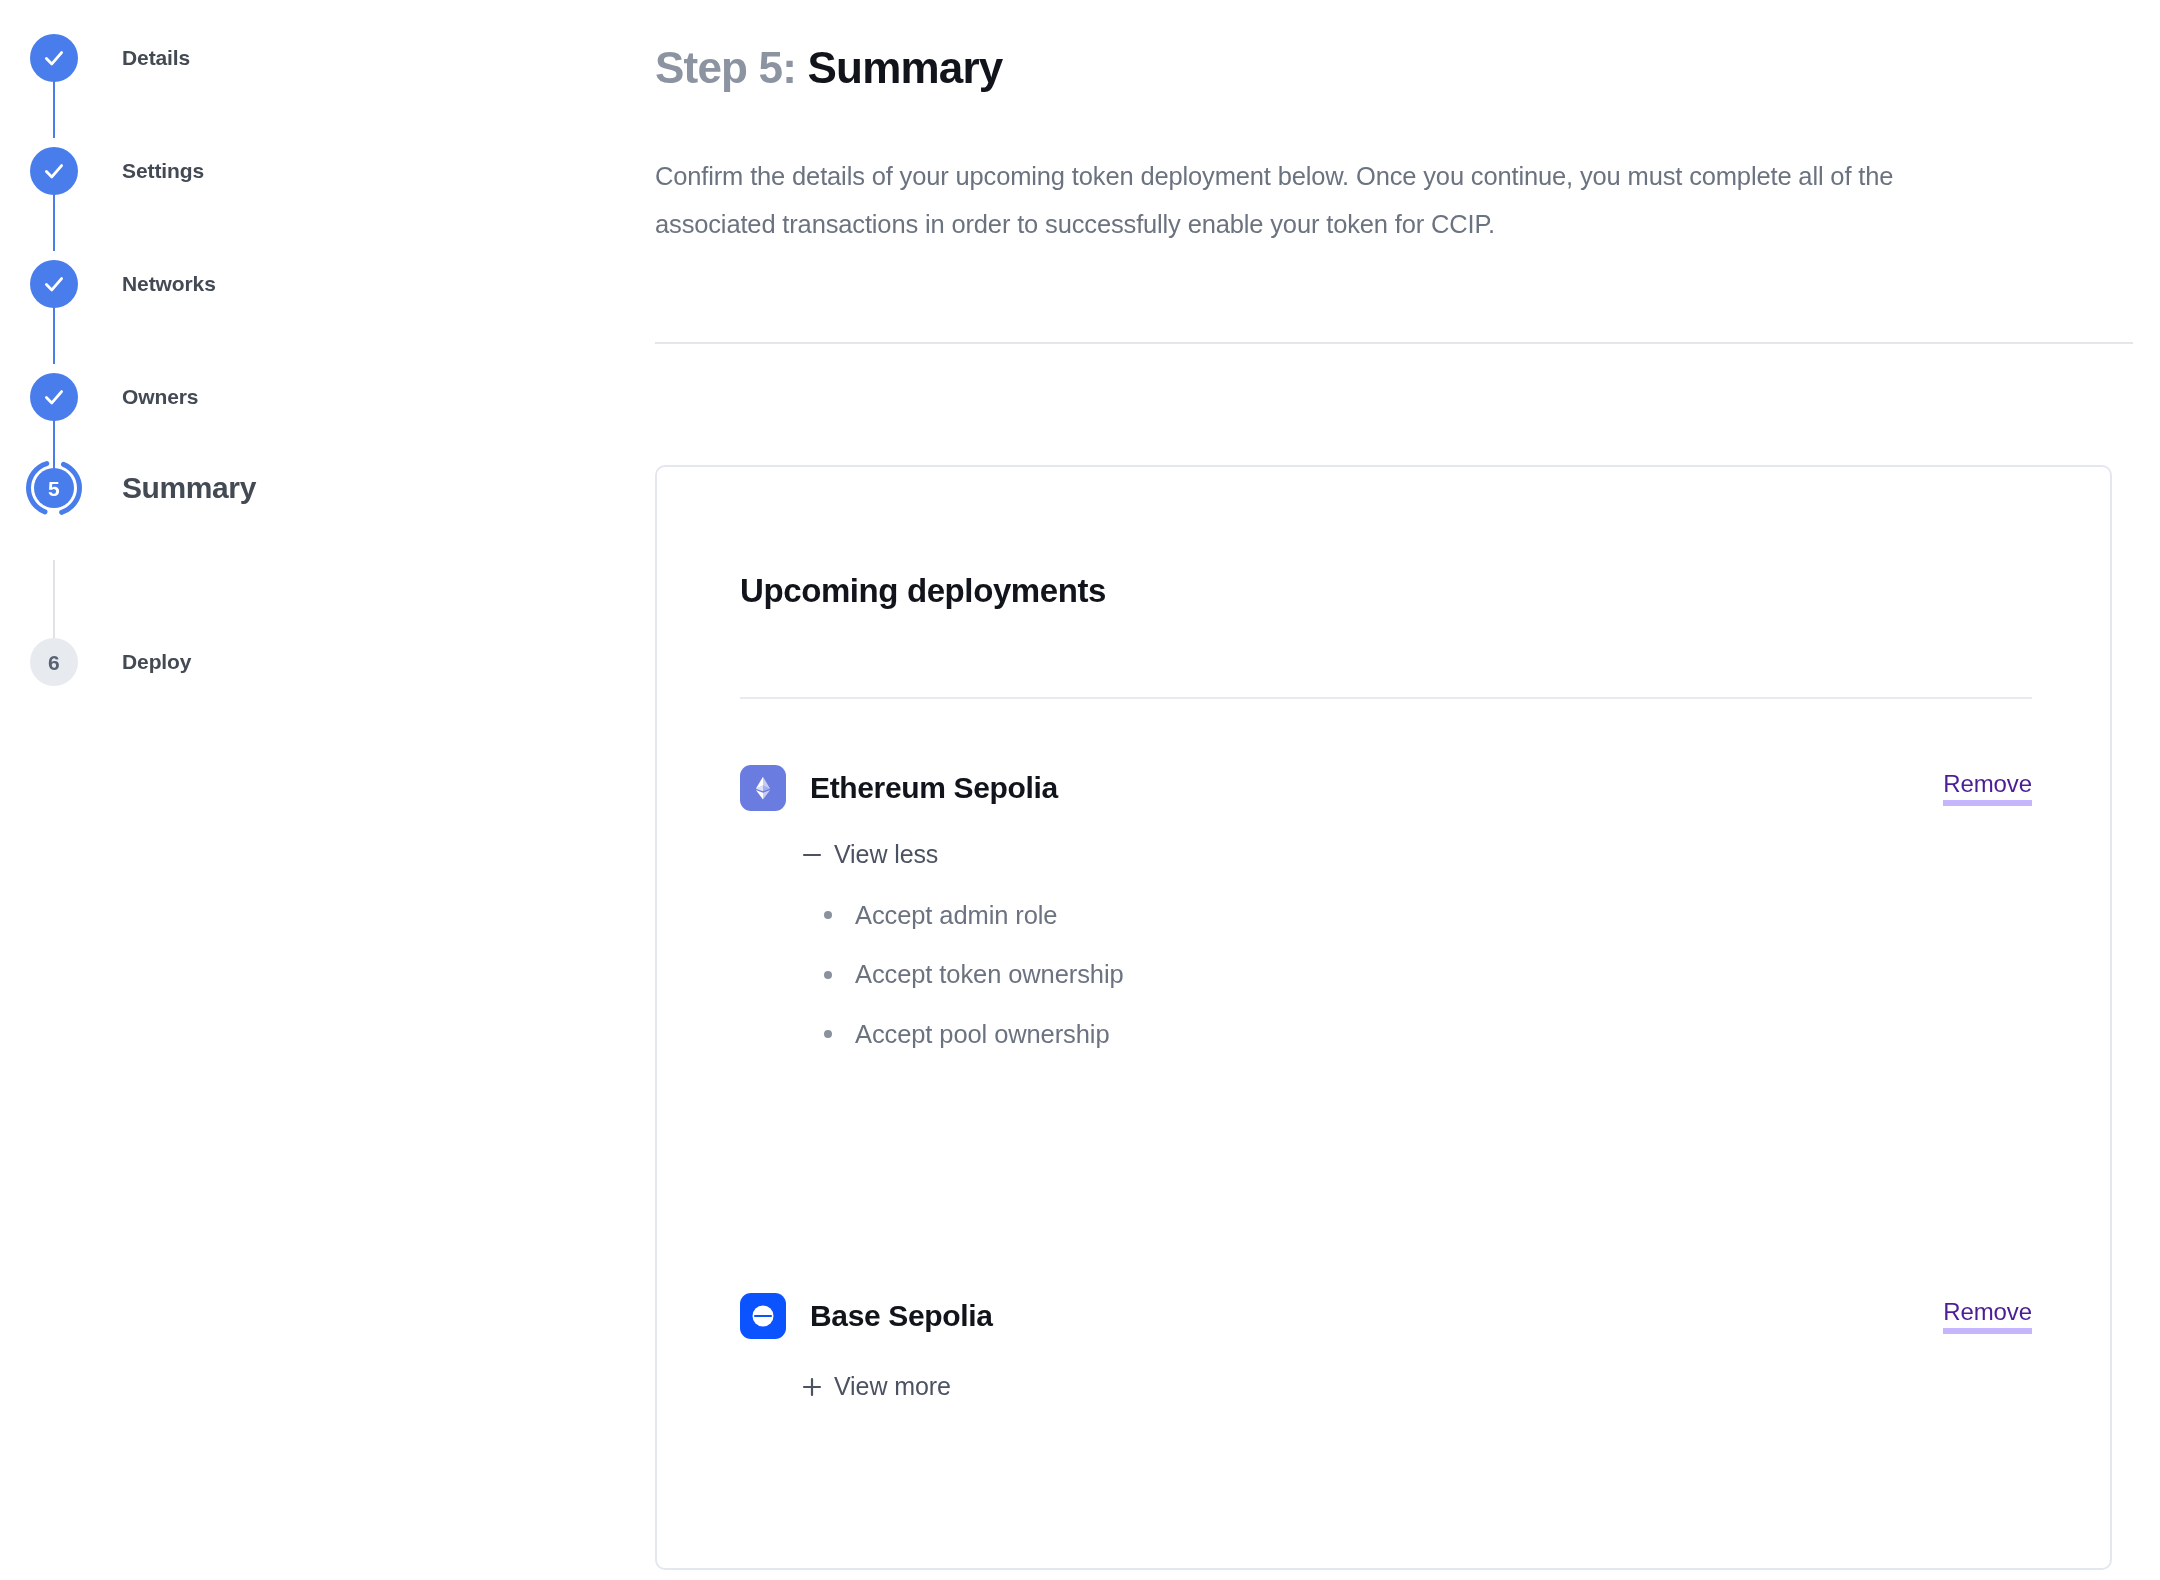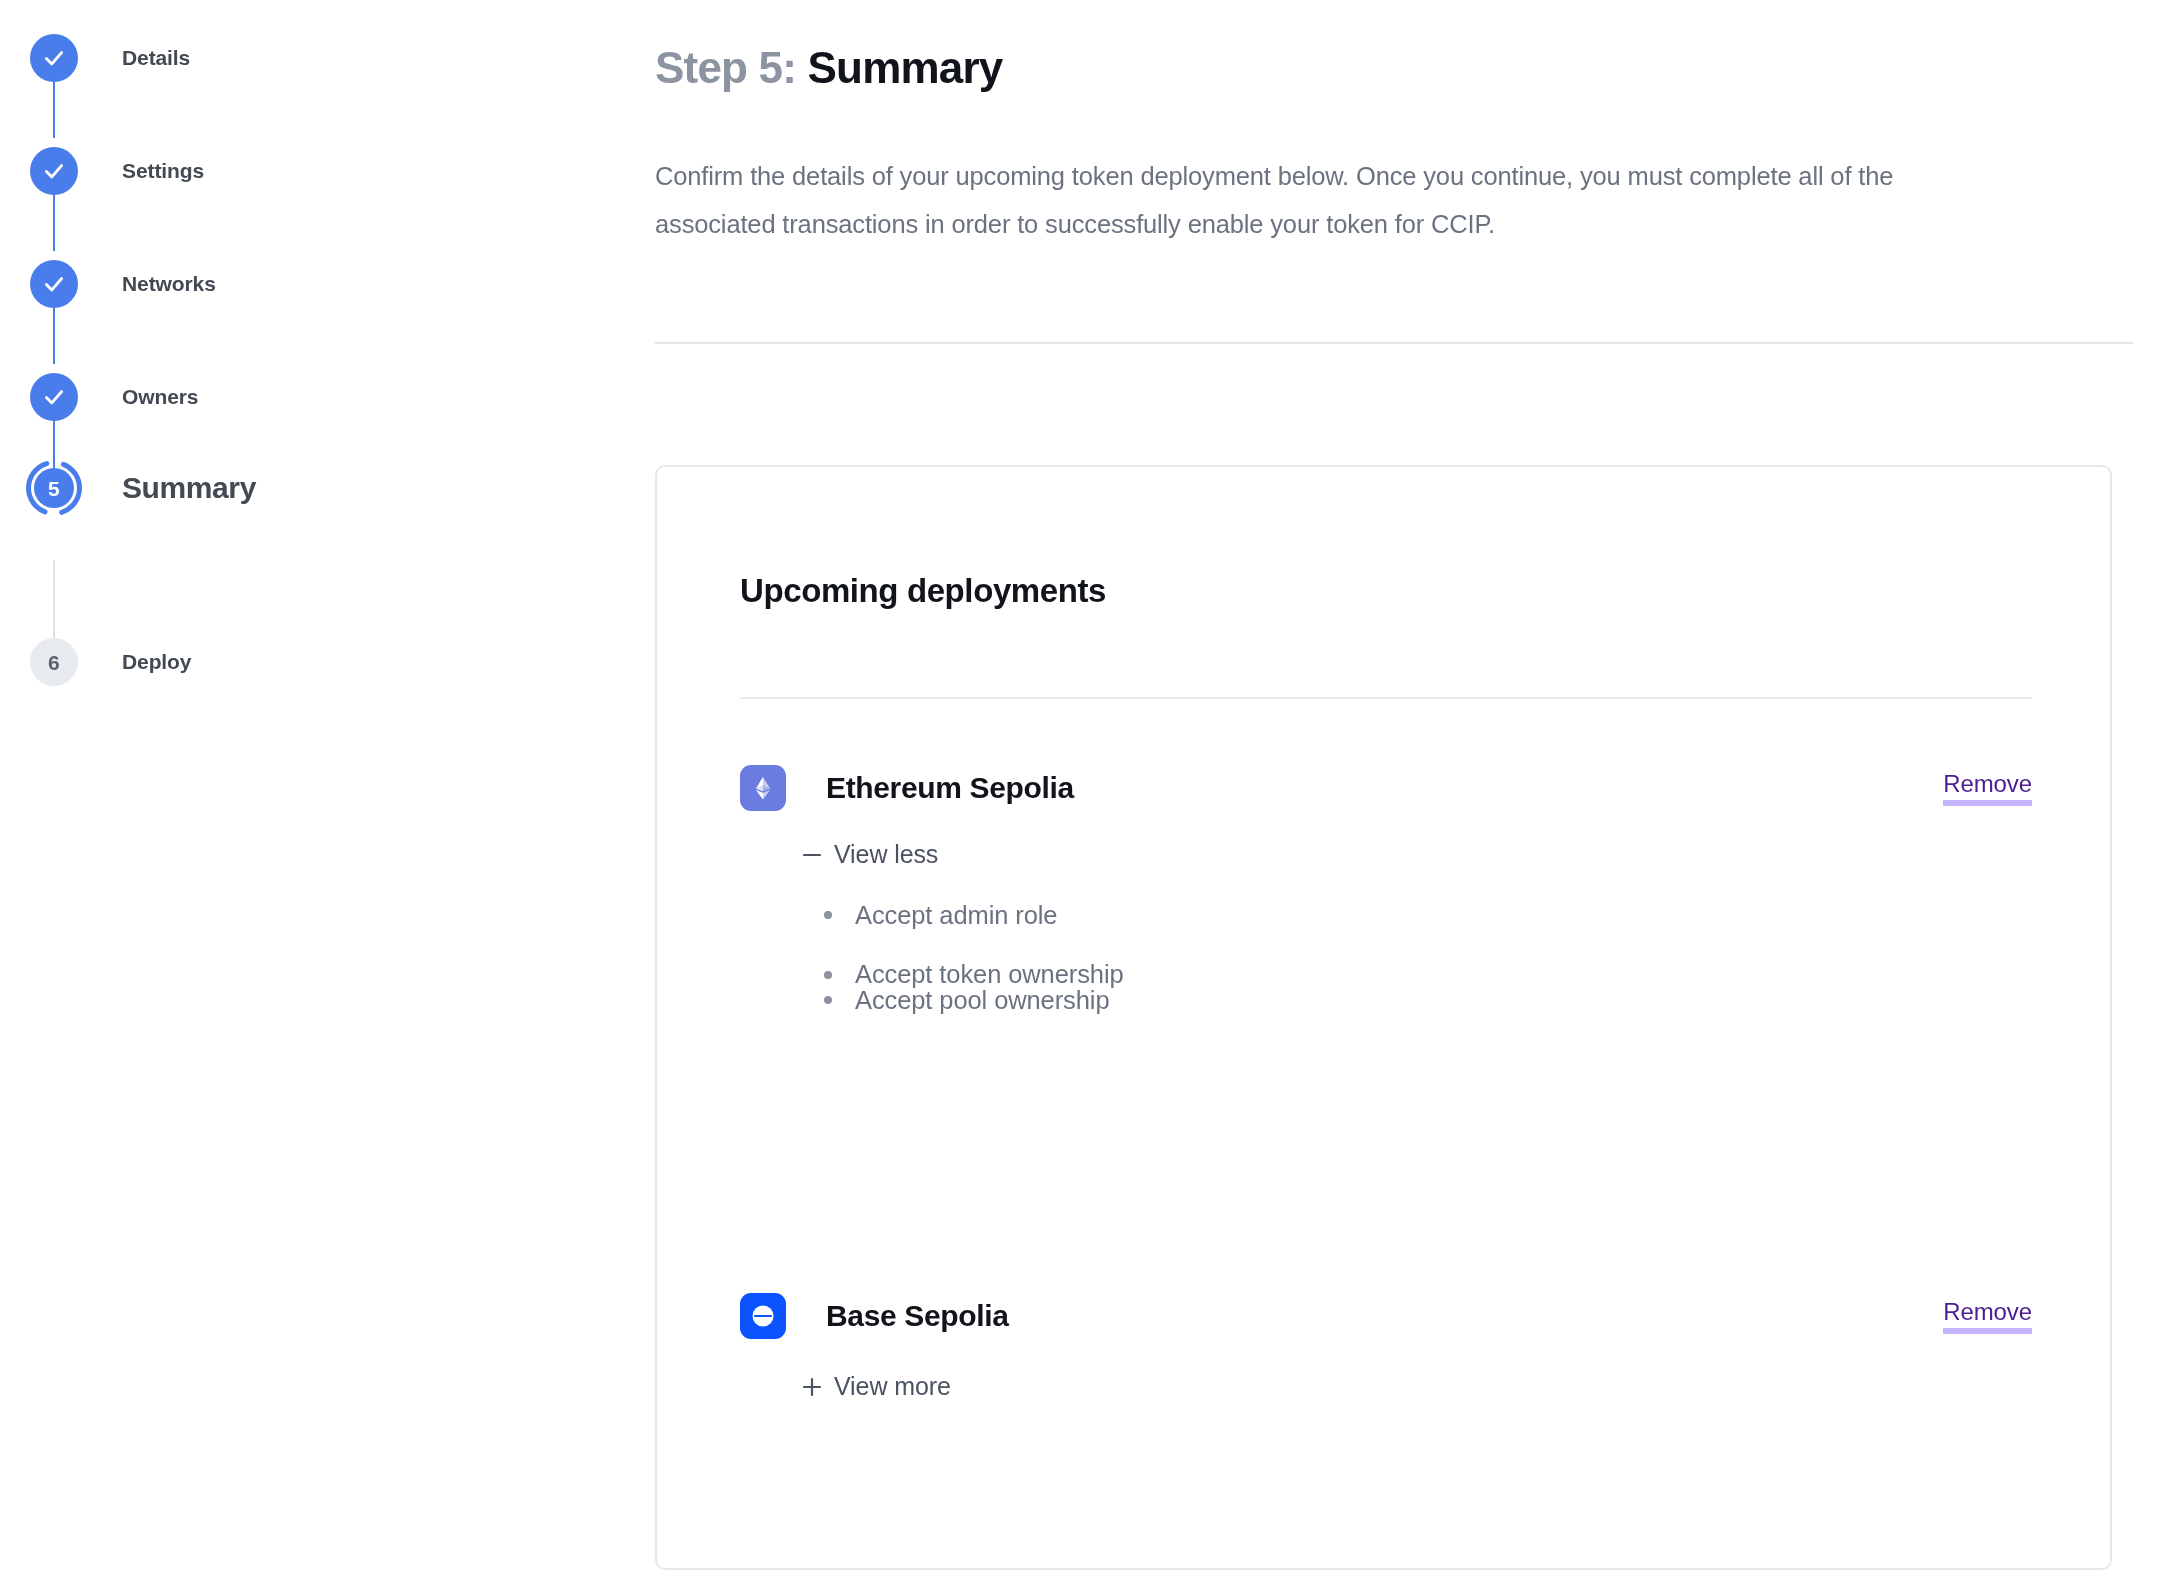--- a/index.html
+++ b/index.html
@@ -210,21 +210,21 @@
     display: flex;
     align-items: center;
     justify-content: center;
     overflow: hidden;
   }
 
   .net-icon.eth { background: #6b7ce0; }
   .net-icon.base { background: #0a53ff; }
 
   .net-name {
-    margin-left: 40px;
+    margin-left: 24px;
     font-size: 30px;
     font-weight: 700;
     color: #11141a;
     letter-spacing: -0.35px;
     white-space: nowrap;
   }
 
   .remove-link {
     position: absolute;
     right: 0;
@@ -405,21 +405,21 @@
           <span class="toggle-sign">
             <svg width="24" height="24" viewBox="0 0 24 24" fill="none">
               <path d="M4 12 H20" stroke="#4b5261" stroke-width="2.2" stroke-linecap="round"></path>
             </svg>
           </span>
           <span class="toggle-text">View less</span>
         </div>
 
         <ul class="task-list" style="margin-top:32px;">
           <li class="task-item" style="margin-bottom:34px;">Accept admin role</li>
-          <li class="task-item" style="">Accept token ownership</li>
+          <li class="task-item" style="margin-bottom:34px;">Accept token ownership</li>
           <li class="task-item">Accept pool ownership</li>
         </ul>
       </div>
 
       <div class="network" style="top:825px;">
         <div class="network-head">
           <span class="net-icon base">
             <svg width="28" height="28" viewBox="0 0 28 28">
               <circle cx="14" cy="14" r="10.5" fill="#ffffff"></circle>
               <path d="M5.2 14 H22.8" stroke="#0a53ff" stroke-width="1.9" stroke-linecap="butt"></path>

